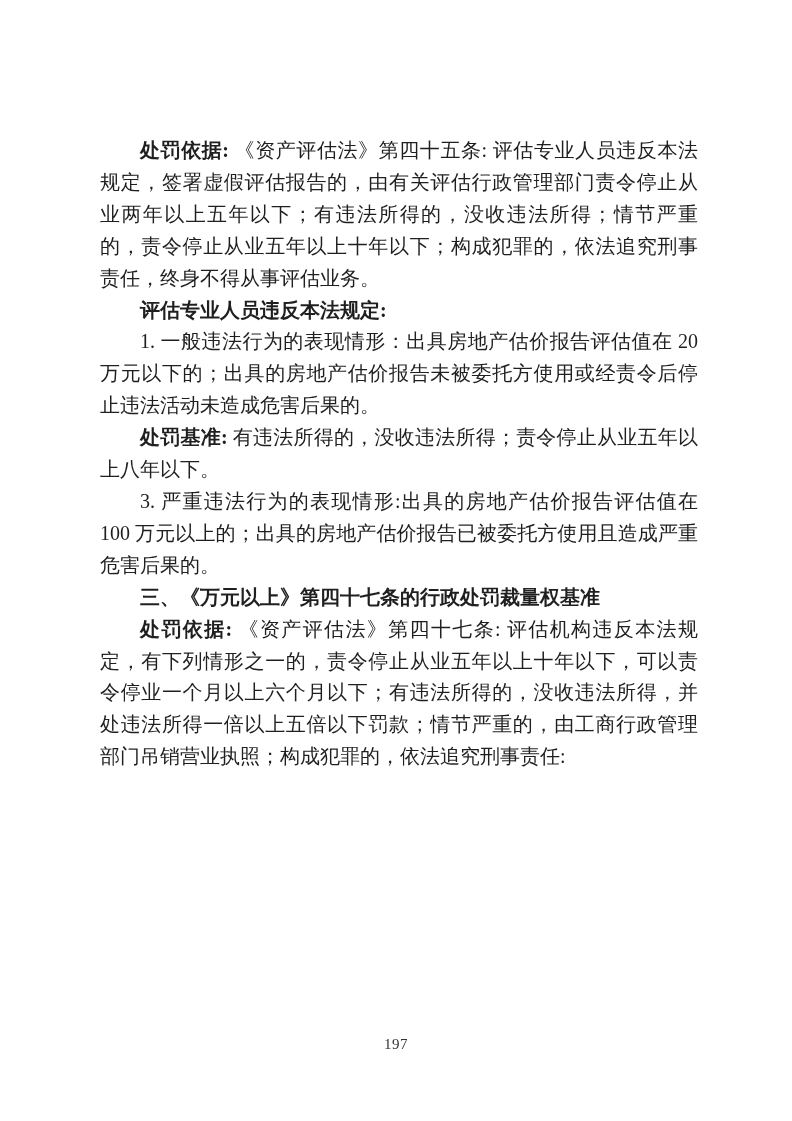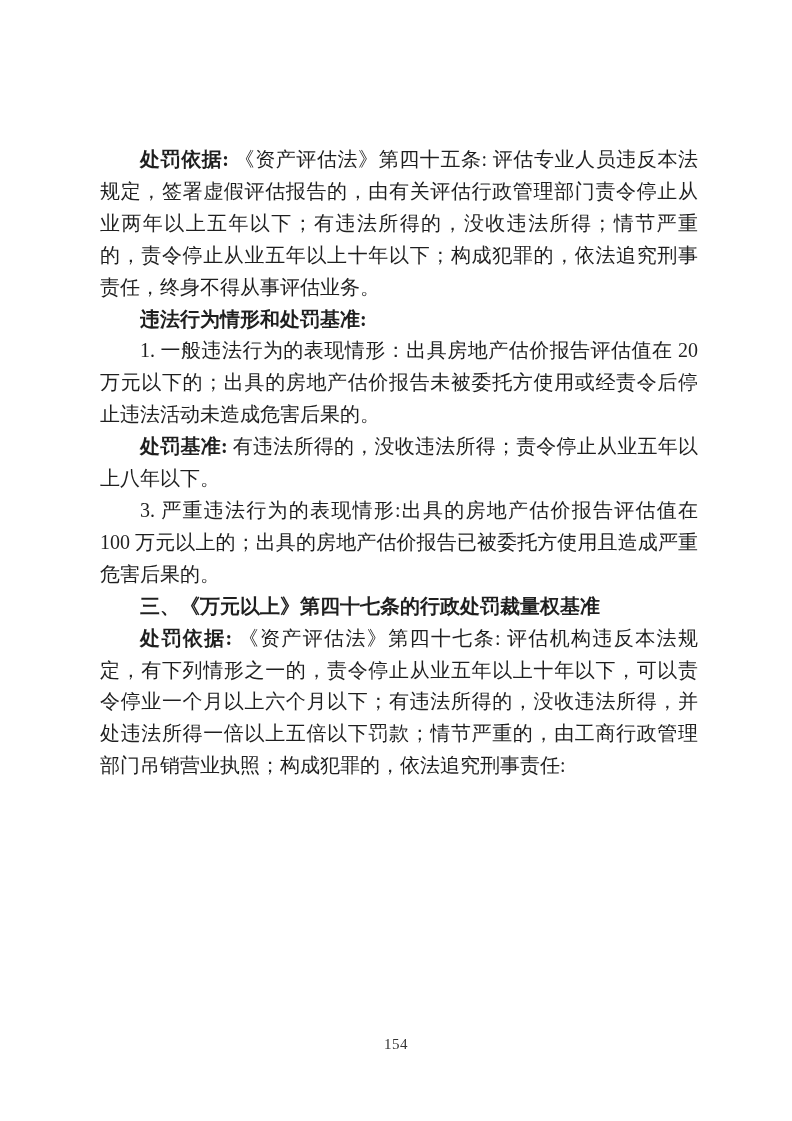--- a/index.html
+++ b/index.html
@@ -11,21 +11,21 @@
     position: relative;
     width: 792px;
     height: 1121px;
     background: #ffffff;
     overflow: hidden;
     font-family: "Liberation Serif", "DejaVu Serif", serif;
   }
   .content {
     position: absolute;
     left: 100px;
-    top: 144px;
+    top: 135px;
     width: 598px;
     color: #1f1f1f;
     font-size: 20px;
     line-height: 31.9px;
     text-align: justify;
     text-justify: inter-ideograph;
   }
   .content p {
     margin: 0;
     padding: 0;
@@ -48,31 +48,31 @@
     letter-spacing: 0.5px;
   }
 </style>
 </head>
 <body>
 
 <div class="page">
   <div class="content" id="paragraphs">
   <p><b class="lead">处罚依据:</b><span> 《资产评估法》第四十五条: 评估专业人员违反本法规定，签署虚假评估报告的，由有关评估行政管理部门责令停止从业两年以上五年以下；有违法所得的，没收违法所得；情节严重的，责令停止从业五年以上十年以下；构成犯罪的，依法追究刑事责任，终身不得从事评估业务。</span></p>
 
-  <p class="heading"><b class="lead">违法行为情形和处罚基准:</b><span></span></p>
+  <p class="heading"><b class="lead">评估专业人员违反本法规定:</b><span></span></p>
 
   <p><b class="lead"></b><span>1. 一般违法行为的表现情形：出具房地产估价报告评估值在 20 万元以下的；出具的房地产估价报告未被委托方使用或经责令后停止违法活动未造成危害后果的。</span></p>
 
 
 
   <p><b class="lead">处罚基准:</b><span> 有违法所得的，没收违法所得；责令停止从业五年以上八年以下。</span></p>
 
   <p><b class="lead"></b><span>3. 严重违法行为的表现情形:出具的房地产估价报告评估值在 100 万元以上的；出具的房地产估价报告已被委托方使用且造成严重危害后果的。</span></p>
 
 
   <p class="heading"><b class="lead">三、《万元以上》第四十七条的行政处罚裁量权基准</b><span></span></p>
 
   <p><b class="lead">处罚依据:</b><span> 《资产评估法》第四十七条: 评估机构违反本法规定，有下列情形之一的，责令停止从业五年以上十年以下，可以责令停业一个月以上六个月以下；有违法所得的，没收违法所得，并处违法所得一倍以上五倍以下罚款；情节严重的，由工商行政管理部门吊销营业执照；构成犯罪的，依法追究刑事责任:</span></p>
 </div>
   <div class="page-footer">
-    <span>154</span>
+    <span>197</span>
   </div>
 </div>
 
 </body></html>

